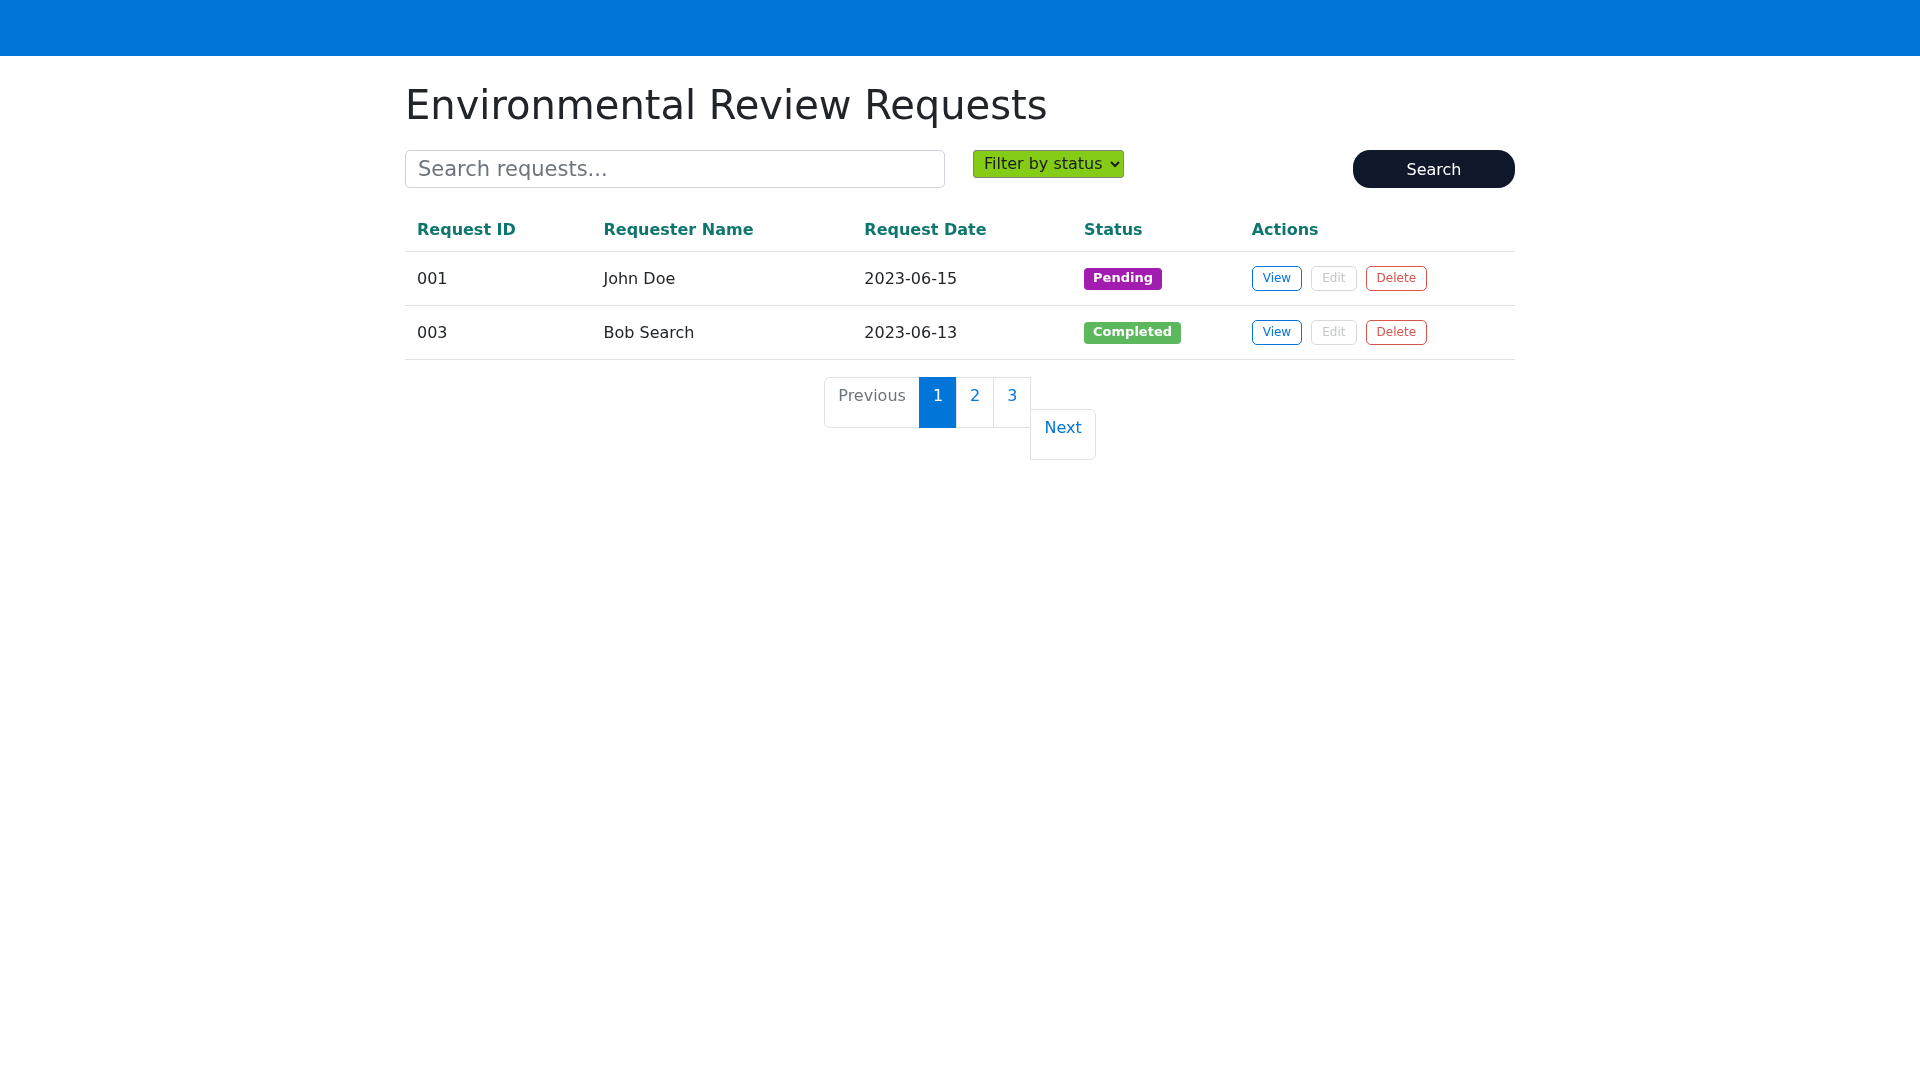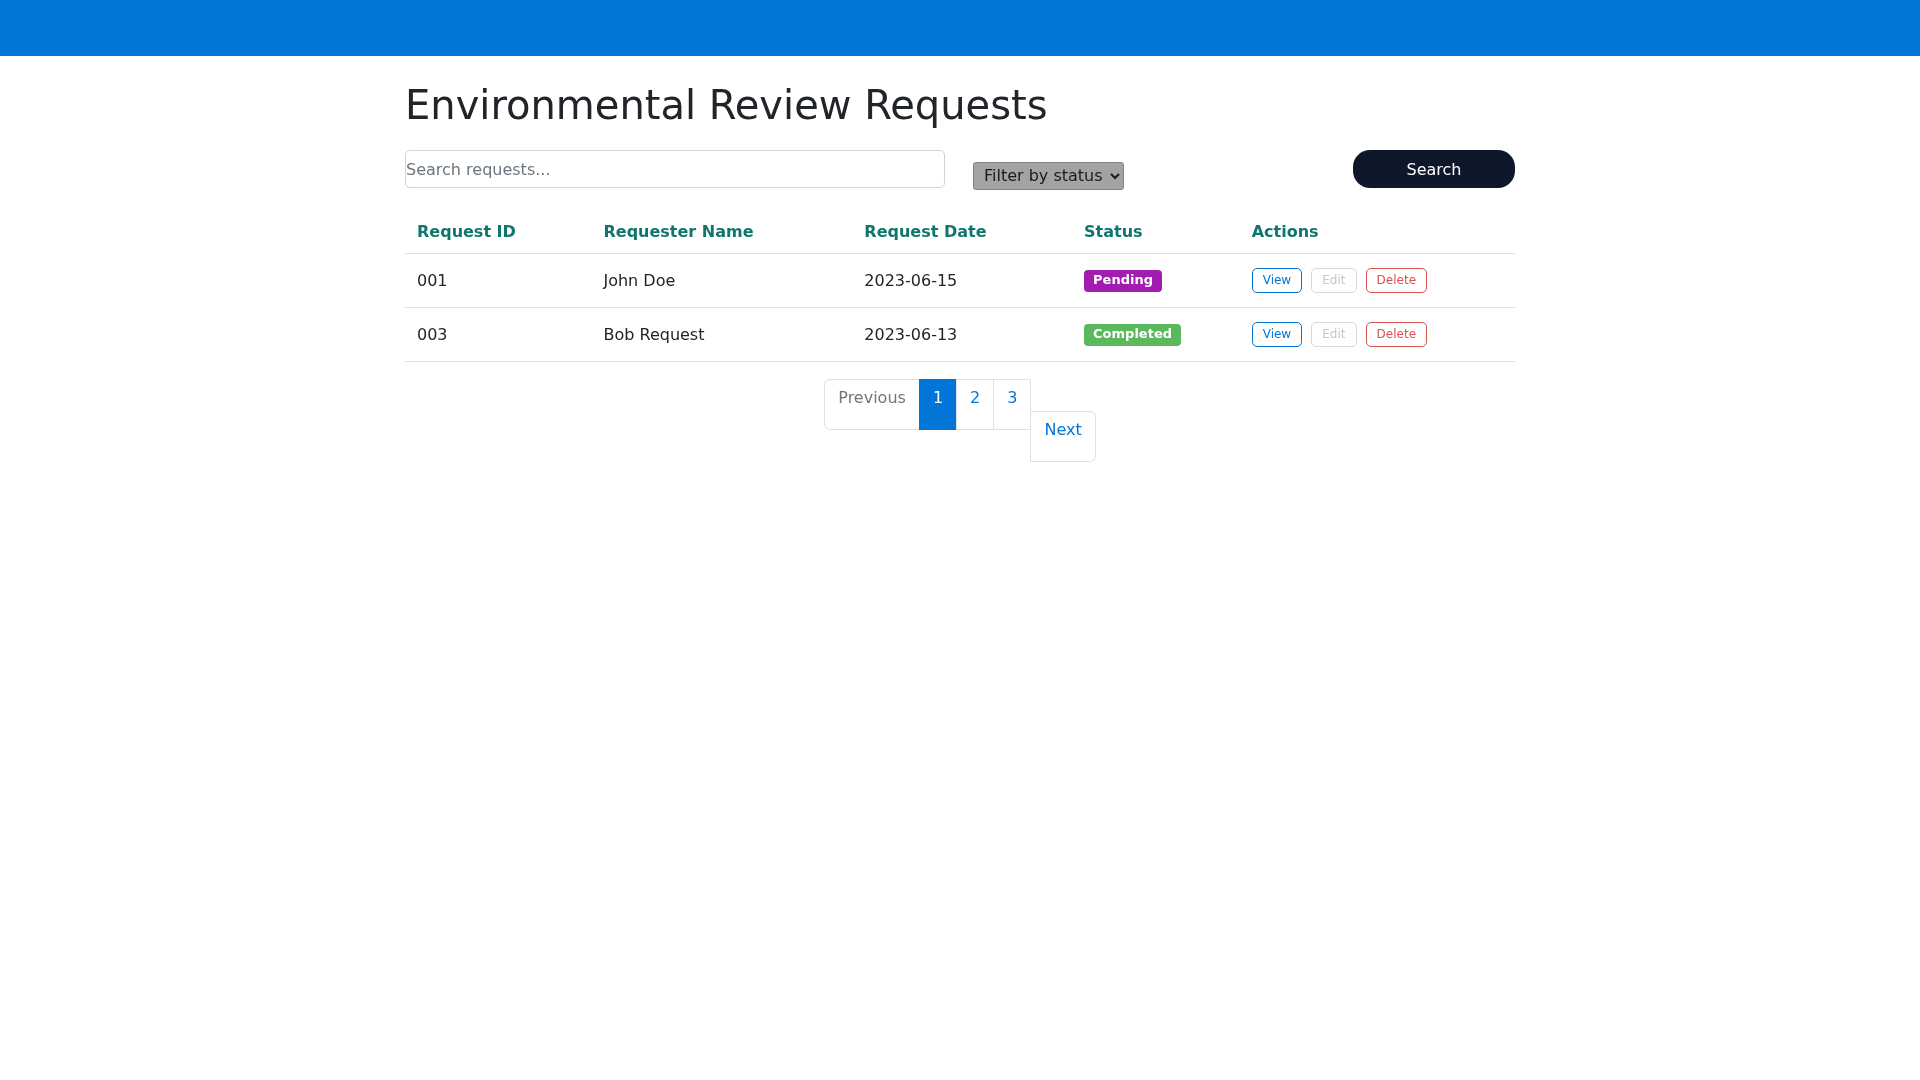--- a/index.html
+++ b/index.html
@@ -18,35 +18,35 @@
   h1.page-title {
     font-size: 40px;
     font-weight: 400;
     margin: 26px 0 22px 0;
     color: #212529;
   }
 
   .toolbar { display: flex; align-items: flex-start; }
   .search-input {
     width: 540px; height: 38px;
-    padding: 6px 0;
-    font-size: 16px;
+    padding: 6px 12px;
+    font-size: 21px;
     font-family: inherit;
     border: 1px solid #ced4da;
     border-radius: 5px;
     color: #212529;
     outline: none;
   }
   .search-input::placeholder { color: #6c757d; }
   .filter-select {
     margin-left: 28px;
-    margin-top: 12px;
-    font-size: 16px;
-    font-family: inherit;
-    background: #a3a3a3;
+    margin-top: 0;
+    font-size: 16px;
+    font-family: inherit;
+    background: #84cc16;
     border: 1px solid #828282;
     border-radius: 3px;
     padding: 2px 4px 3px 6px;
     color: #1b1b1b;
   }
   .search-btn {
     margin-left: auto;
     width: 162px; height: 38px;
     background: #0f172a;
     color: #fff;
@@ -169,21 +169,21 @@
             <span class="badge" style="background-color: #a21caf;">Pending</span>
           </td>
           <td>
             <button class="btn btn-view">View</button>
             <button class="btn btn-edit">Edit</button>
             <button class="btn btn-delete">Delete</button>
           </td>
         </tr>
         <tr>
           <td>003</td>
-          <td>Bob Request</td>
+          <td>Bob Search</td>
           <td>2023-06-13</td>
           <td>
             <span class="badge" style="background-color: rgb(92, 184, 92);">Completed</span>
           </td>
           <td>
             <button class="btn btn-view">View</button>
             <button class="btn btn-edit">Edit</button>
             <button class="btn btn-delete">Delete</button>
           </td>
         </tr>

